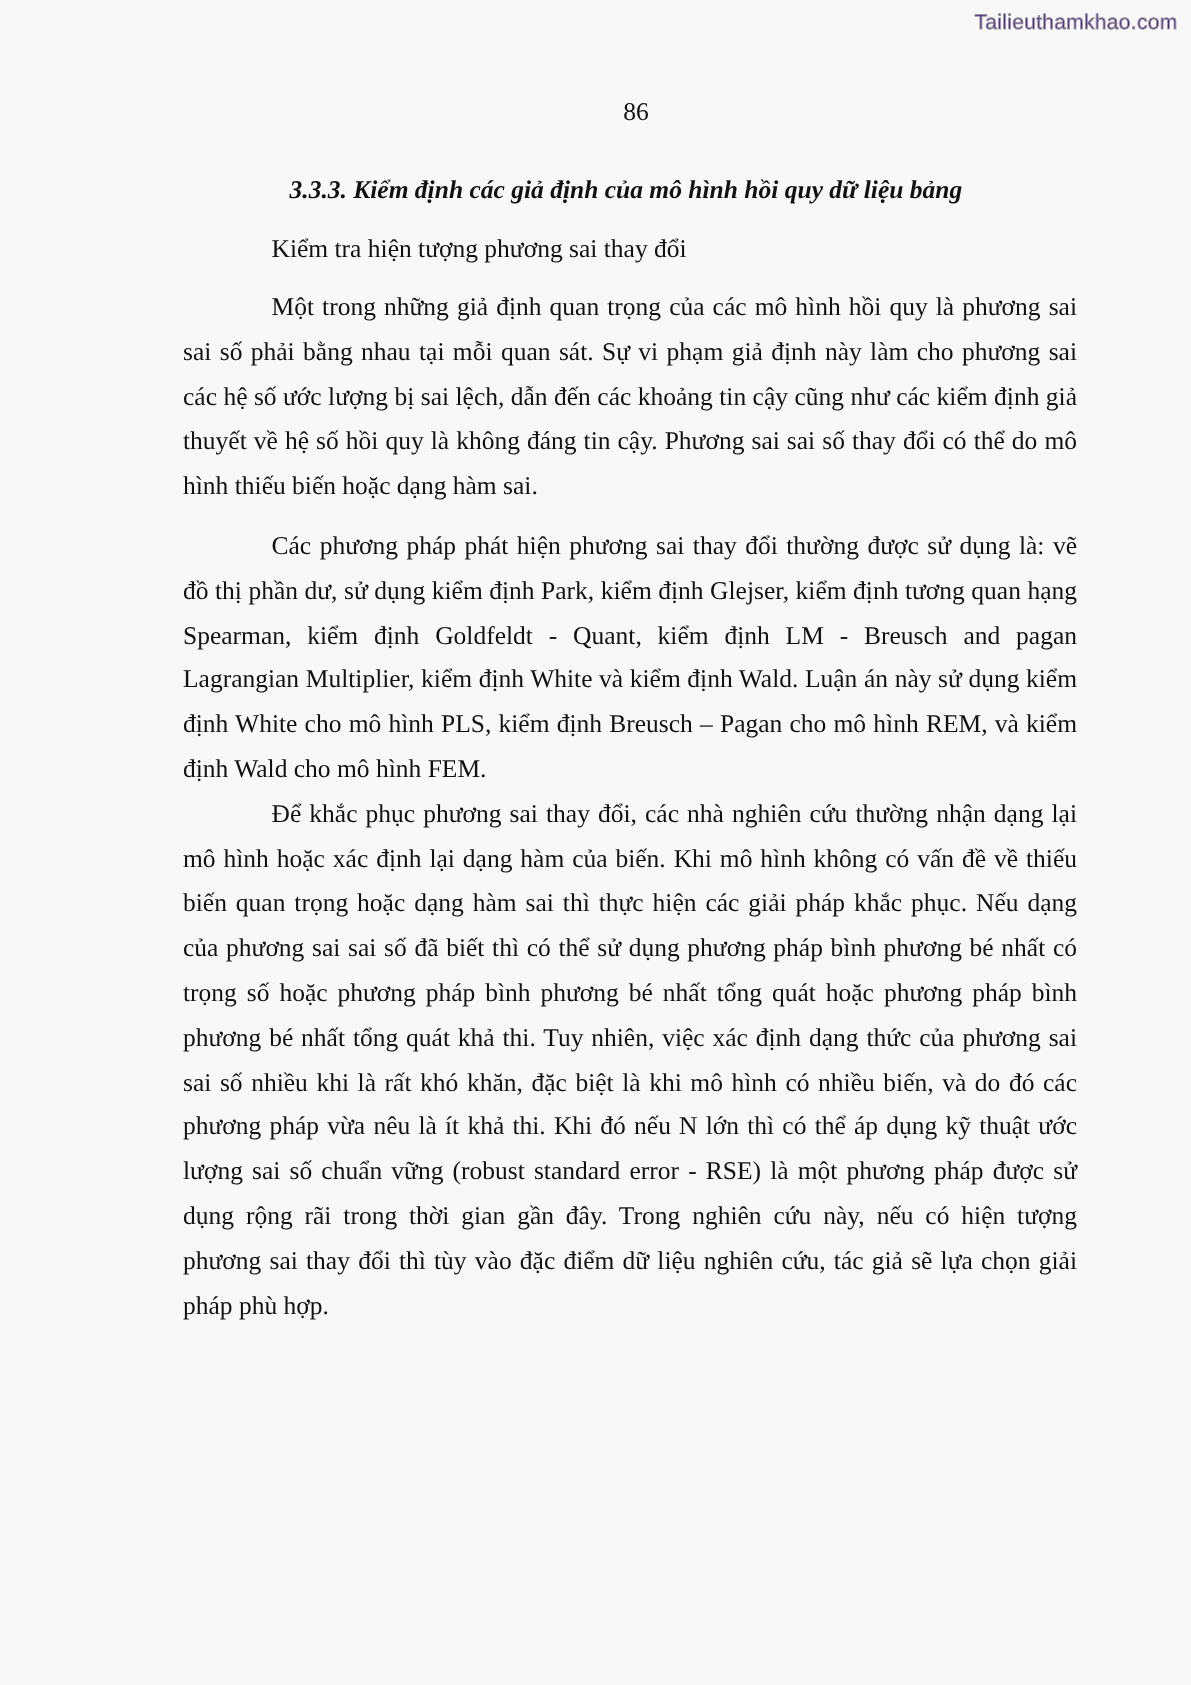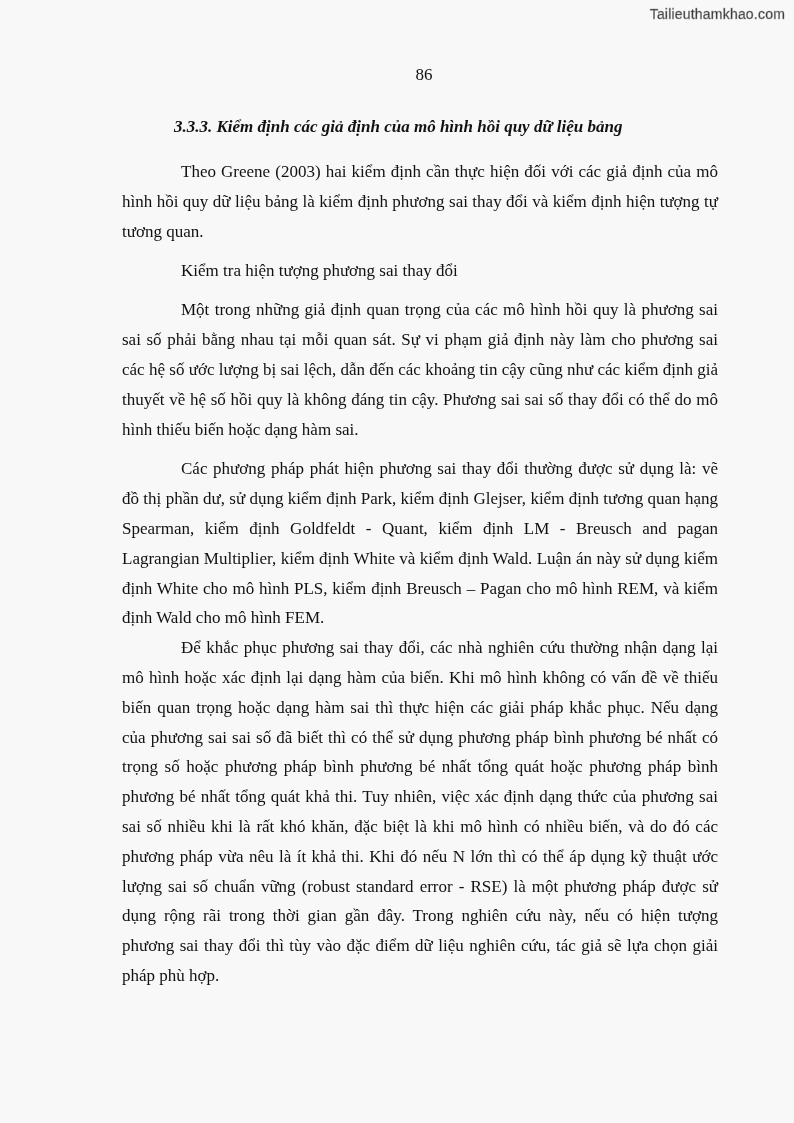--- a/index.html
+++ b/index.html
@@ -14,21 +14,21 @@
       overflow: hidden;
       font-family: "Liberation Serif", "DejaVu Serif", serif;
       color: #111;
     }
     .watermark {
       position: absolute;
       top: 6px;
       right: 9px;
       font-family: "Liberation Sans", "DejaVu Sans", sans-serif;
       font-size: 14px;
-      color: #000000;
+      color: #4c1d95;
       -webkit-text-stroke: 0.6px #9a9a9a;
       letter-spacing: 0.2px;
     }
     .page-number {
       position: absolute;
       top: 65px;
       left: 0;
       width: 848px;
       text-align: center;
       font-size: 17px;
@@ -36,21 +36,21 @@
     .content {
       position: absolute;
       left: 122px;
       top: 112px;
       width: 596px;
     }
     .section-title {
       font-weight: bold;
       font-style: italic;
       font-size: 17px;
-      margin: 0 0 0 52px;
+      margin: 0 0 0 71px;
       line-height: 29px;
     }
     .para {
       font-size: 17px;
       line-height: 29.8px;
       text-align: justify;
       text-indent: 59px;
       margin: 0;
     }
     .p1 { margin-top: 16px; }
@@ -67,21 +67,20 @@
 </head>
 <body>
 
 <div class="watermark">Tailieuthamkhao.com</div>
 
 <div class="page-number">86</div>
 
 <div class="content">
   <p class="section-title">3.3.3. Kiểm định các giả định của mô hình hồi quy dữ liệu bảng</p>
 
-  <p class="para p1">Theo Greene (2003) hai kiểm định cần thực hiện đối với các giả định của mô hình hồi quy dữ liệu bảng là kiểm định phương sai thay đổi và kiểm định hiện tượng tự tương quan.</p>
 
   <p class="subheading">Kiểm tra hiện tượng phương sai thay đổi</p>
 
   <p class="para p2">Một trong những giả định quan trọng của các mô hình hồi quy là phương sai sai số phải bằng nhau tại mỗi quan sát. Sự vi phạm giả định này làm cho phương sai các hệ số ước lượng bị sai lệch, dẫn đến các khoảng tin cậy cũng như các kiểm định giả thuyết về hệ số hồi quy là không đáng tin cậy. Phương sai sai số thay đổi có thể do mô hình thiếu biến hoặc dạng hàm sai.</p>
 
   <p class="para p3">Các phương pháp phát hiện phương sai thay đổi thường được sử dụng là: vẽ đồ thị phần dư, sử dụng kiểm định Park, kiểm định Glejser, kiểm định tương quan hạng Spearman, kiểm định Goldfeldt - Quant, kiểm định LM - Breusch and pagan Lagrangian Multiplier, kiểm định White và kiểm định Wald. Luận án này sử dụng kiểm định White cho mô hình PLS, kiểm định Breusch – Pagan cho mô hình REM, và kiểm định Wald cho mô hình FEM.</p>
 
   <p class="para p4">Để khắc phục phương sai thay đổi, các nhà nghiên cứu thường nhận dạng lại mô hình hoặc xác định lại dạng hàm của biến. Khi mô hình không có vấn đề về thiếu biến quan trọng hoặc dạng hàm sai thì thực hiện các giải pháp khắc phục. Nếu dạng của phương sai sai số đã biết thì có thể sử dụng phương pháp bình phương bé nhất có trọng số hoặc phương pháp bình phương bé nhất tổng quát hoặc phương pháp bình phương bé nhất tổng quát khả thi. Tuy nhiên, việc xác định dạng thức của phương sai sai số nhiều khi là rất khó khăn, đặc biệt là khi mô hình có nhiều biến, và do đó các phương pháp vừa nêu là ít khả thi. Khi đó nếu N lớn thì có thể áp dụng kỹ thuật ước lượng sai số chuẩn vững (robust standard error - RSE) là một phương pháp được sử dụng rộng rãi trong thời gian gần đây. Trong nghiên cứu này, nếu có hiện tượng phương sai thay đổi thì tùy vào đặc điểm dữ liệu nghiên cứu, tác giả sẽ lựa chọn giải pháp phù hợp.</p>
 </div>
 

